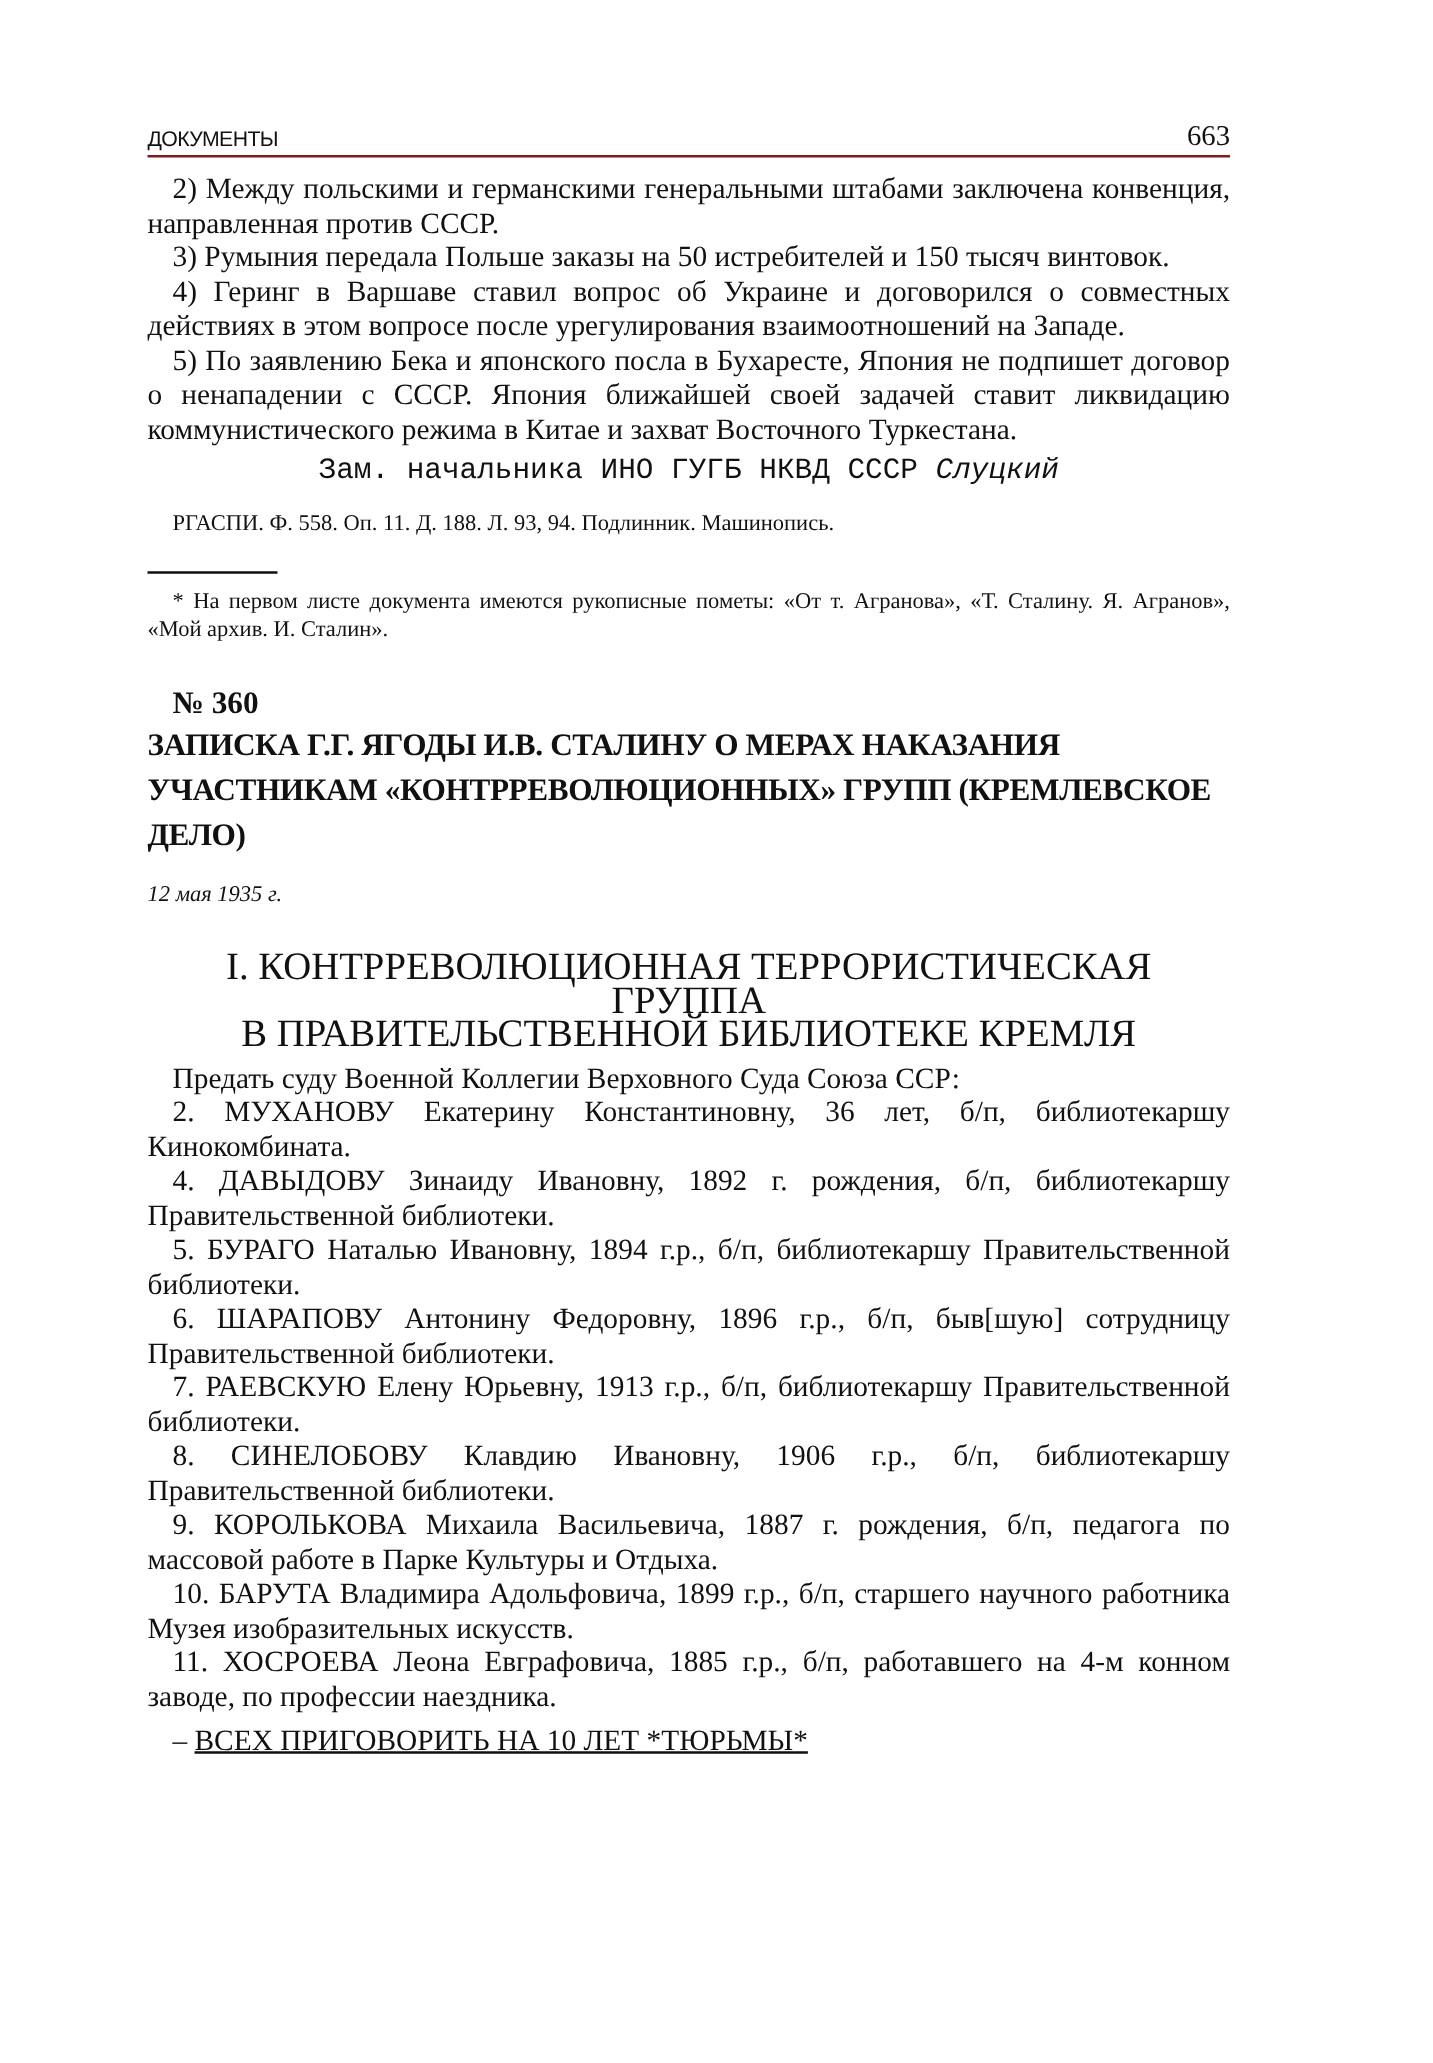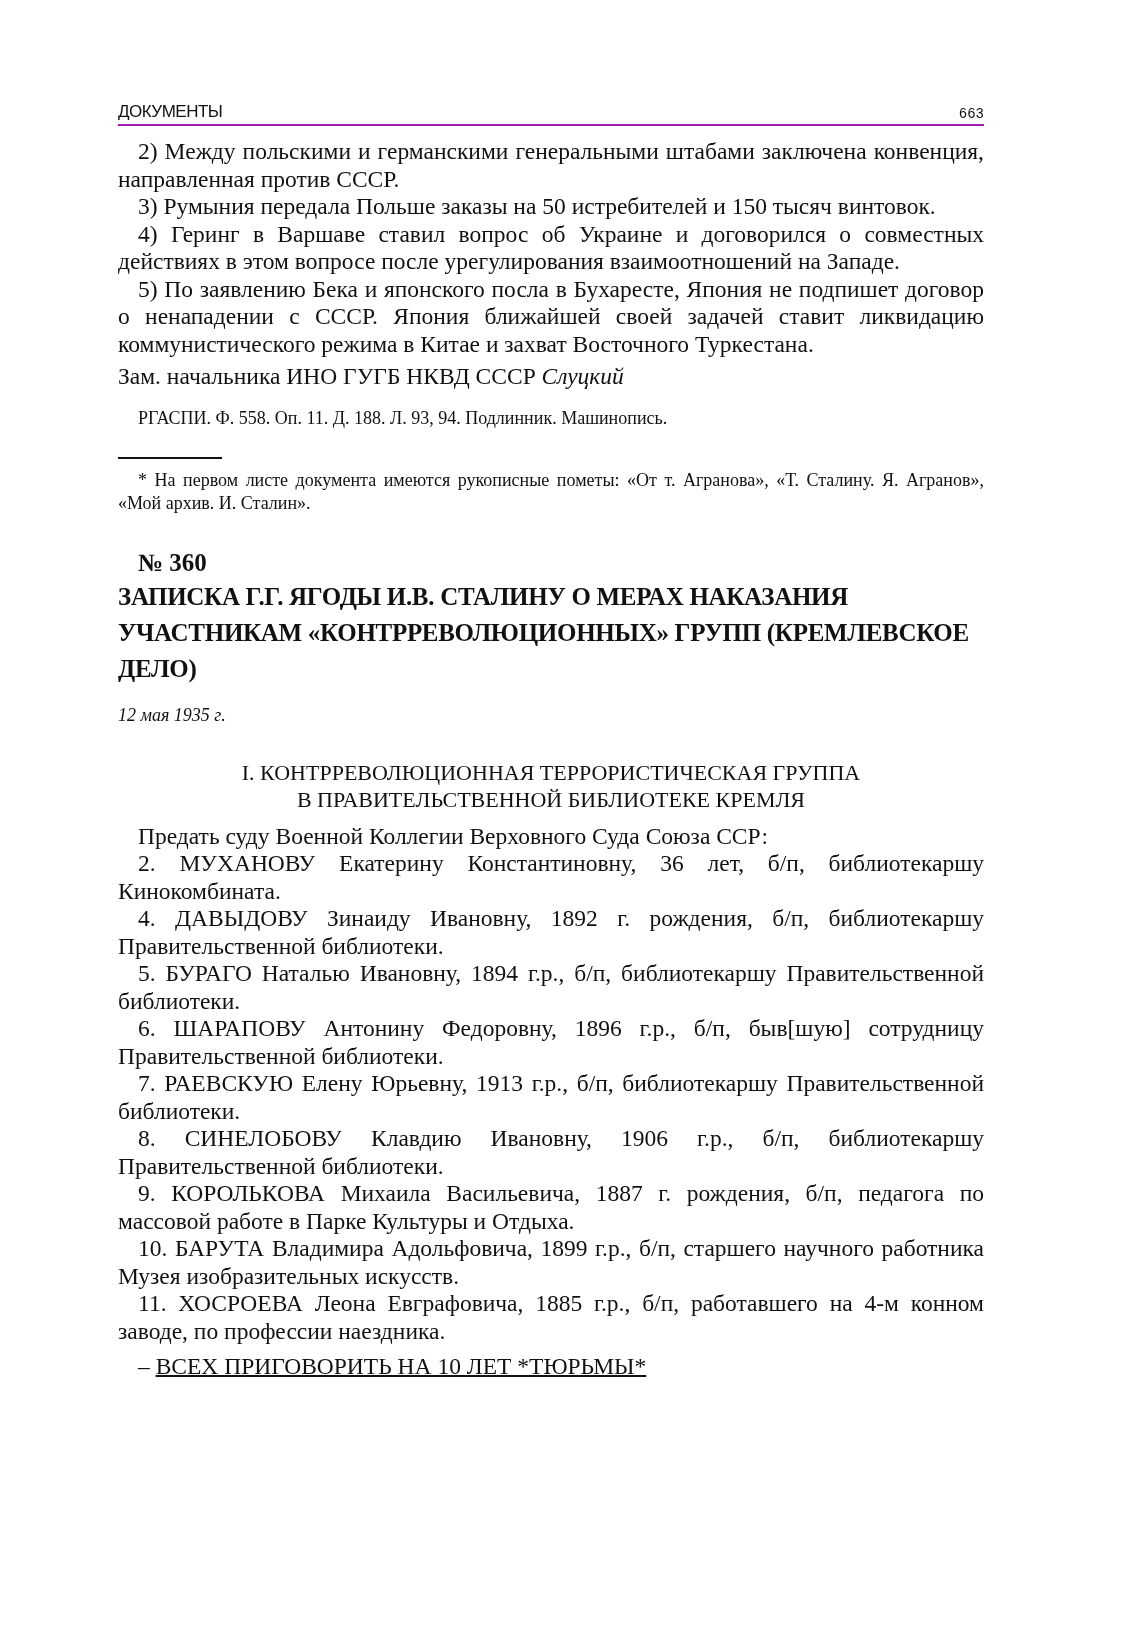--- a/index.html
+++ b/index.html
@@ -1,34 +1,34 @@
 <!DOCTYPE html>
 <html><head>
 <meta charset="utf-8">
 <style>
   html, body { margin:0; padding:0; background:#ffffff; }
   body { width:1146px; height:1650px; position:relative; overflow:hidden;
          font-family:"Liberation Serif", serif; color:#111; }
   .page { position:absolute; left:118px; top:92px; width:866px; }
   .header { display:flex; justify-content:space-between; align-items:flex-end;
-            border-bottom:2px solid #a21caf; padding-bottom:2px; height:30px; }
+            border-bottom:2px solid #7f1d1d; padding-bottom:2px; height:30px; }
   .header .running { font-family:"Liberation Sans", sans-serif; font-size:17px; letter-spacing:-0.5px; }
-  .header .pagenum { font-family:Liberation Mono, monospace; font-size:14px; }
+  .header .pagenum { font-family:Liberation Serif, serif; font-size:23px; }
   p { margin:0; font-size:23.5px; line-height:27.5px; text-align:justify; }
   .indent { text-indent:20px; }
-  .sig { text-align:left; margin-top:5px; }
+  .sig { text-align:center; margin-top:5px;font-family:Liberation Mono, monospace; }
   .sig i { font-style:italic; }
   .archive { font-size:18px; line-height:22px; margin-top:16px; text-indent:20px; }
   .fn-rule { width:104px; border-top:2px solid #111; margin-top:28px; }
   .footnote { font-size:18px; line-height:23px; text-indent:20px; margin-top:10px; text-align:justify; }
   .docnum { font-weight:bold; font-size:25px; margin-top:34px; margin-left:20px; line-height:28px; }
   .title { font-weight:bold; font-size:25px; line-height:36px; margin-top:2px; letter-spacing:-0.3px; }
   .date { font-style:italic; font-size:18px; margin-top:14px; line-height:28px; }
   .secret { font-style:italic; font-size:23px; margin-top:10px; letter-spacing:0.5px; }
-  .section { text-align:center; font-size:22px; line-height:27px; margin-top:30px; }
+  .section { text-align:center; font-size:31px; line-height:27px; margin-top:30px; }
   .intro { margin-top:10px; }
   .verdict { margin-top:8px; margin-left:20px; font-size:23.5px; }
   .verdict u { text-decoration:underline; text-decoration-thickness:2px; }
 </style>
 </head>
 <body>
 
 <div class="page">
   <div class="header">
     <span class="running">ДОКУМЕНТЫ</span>

